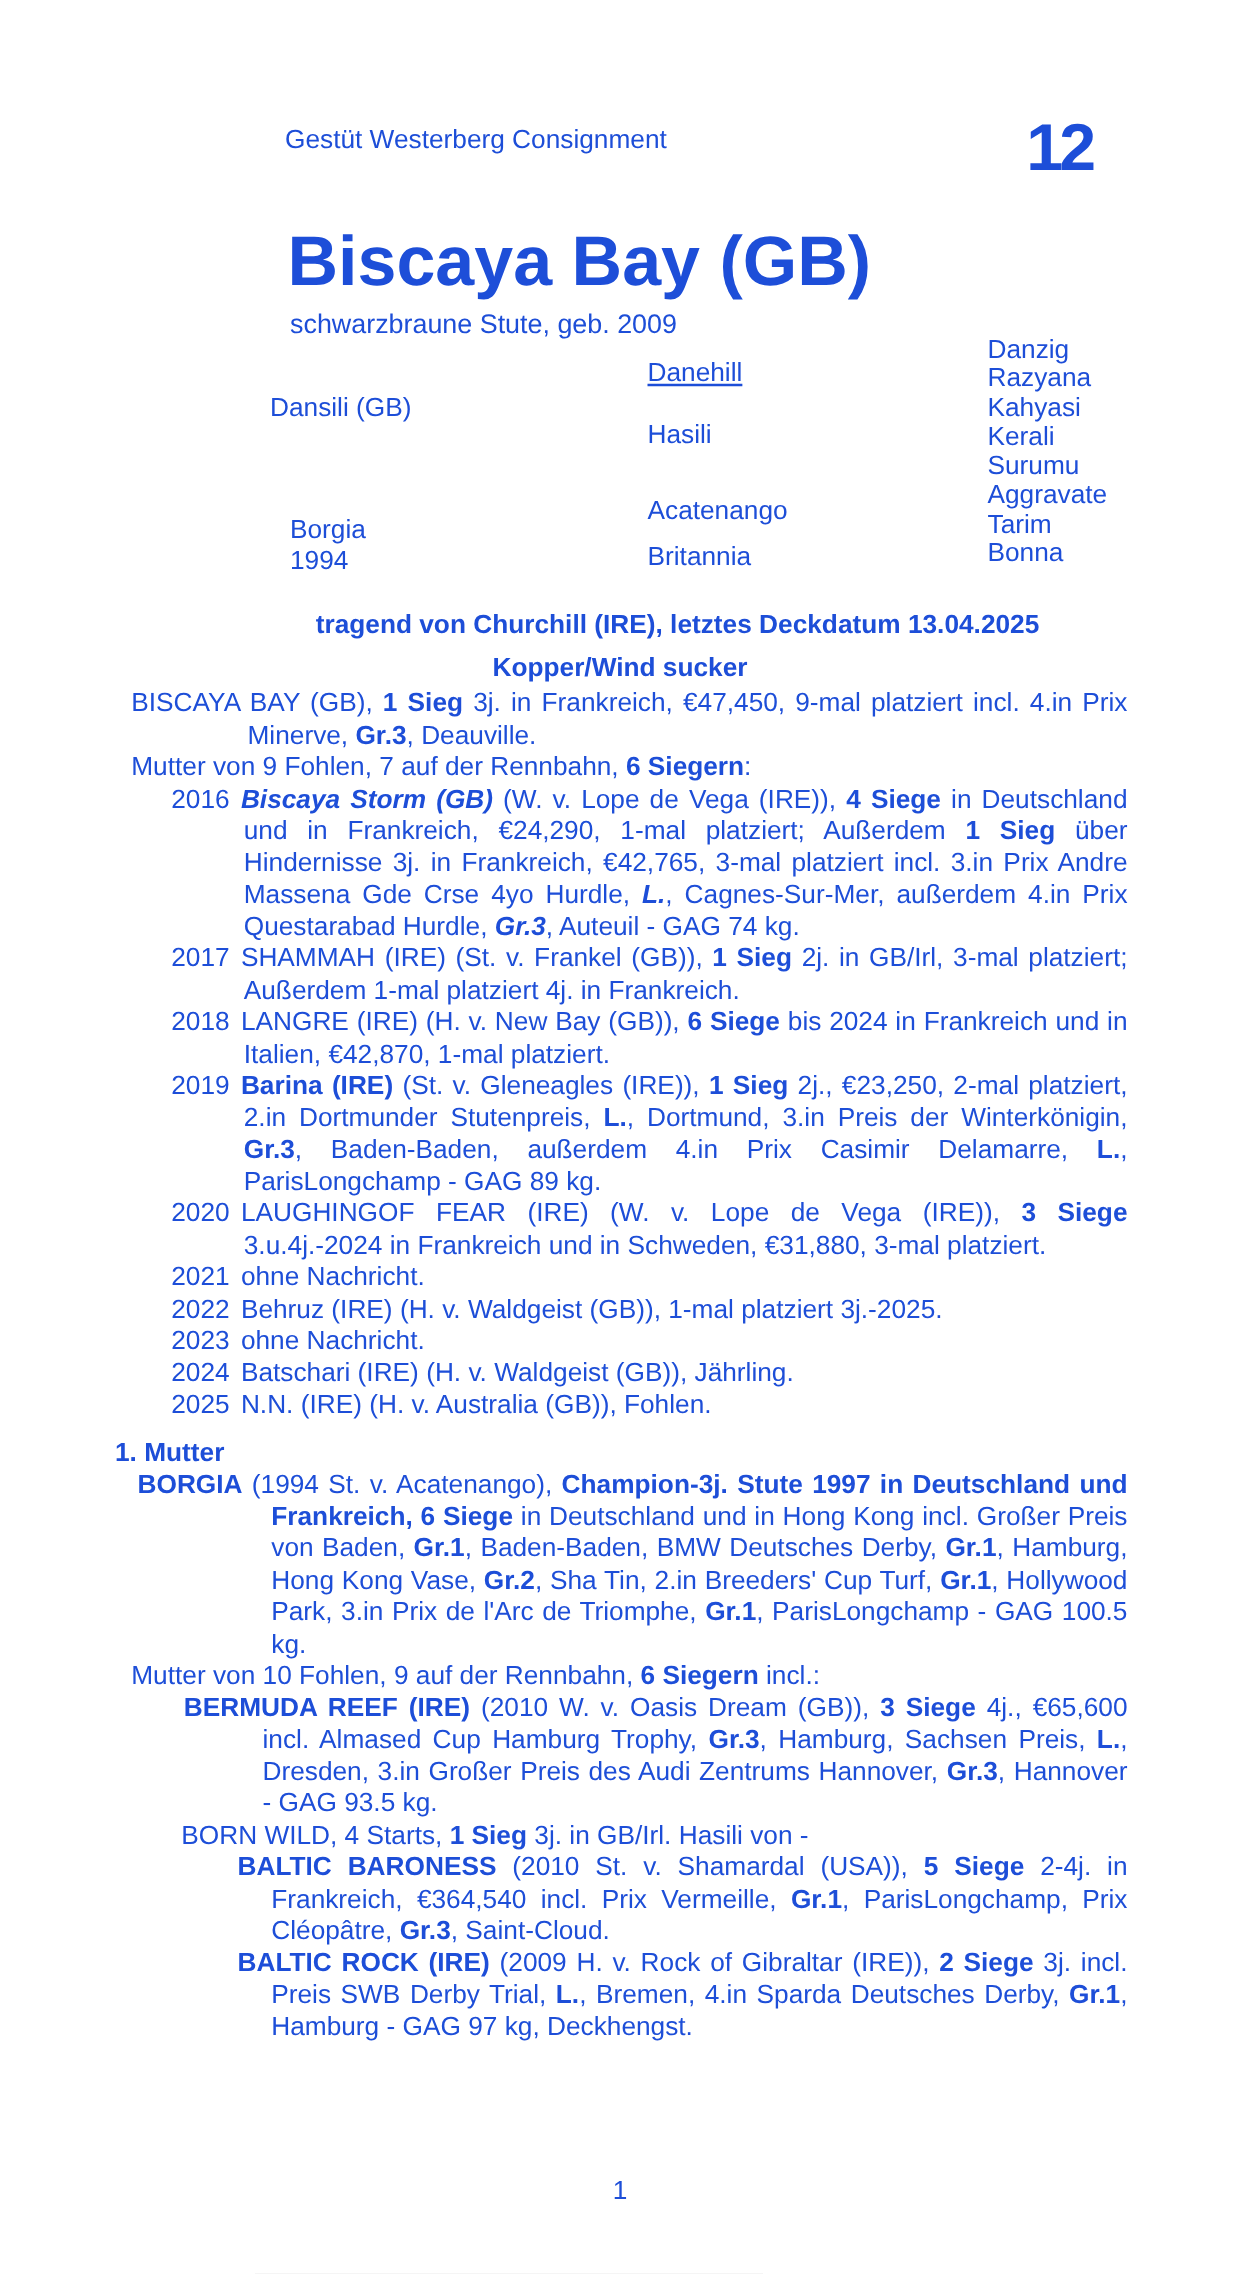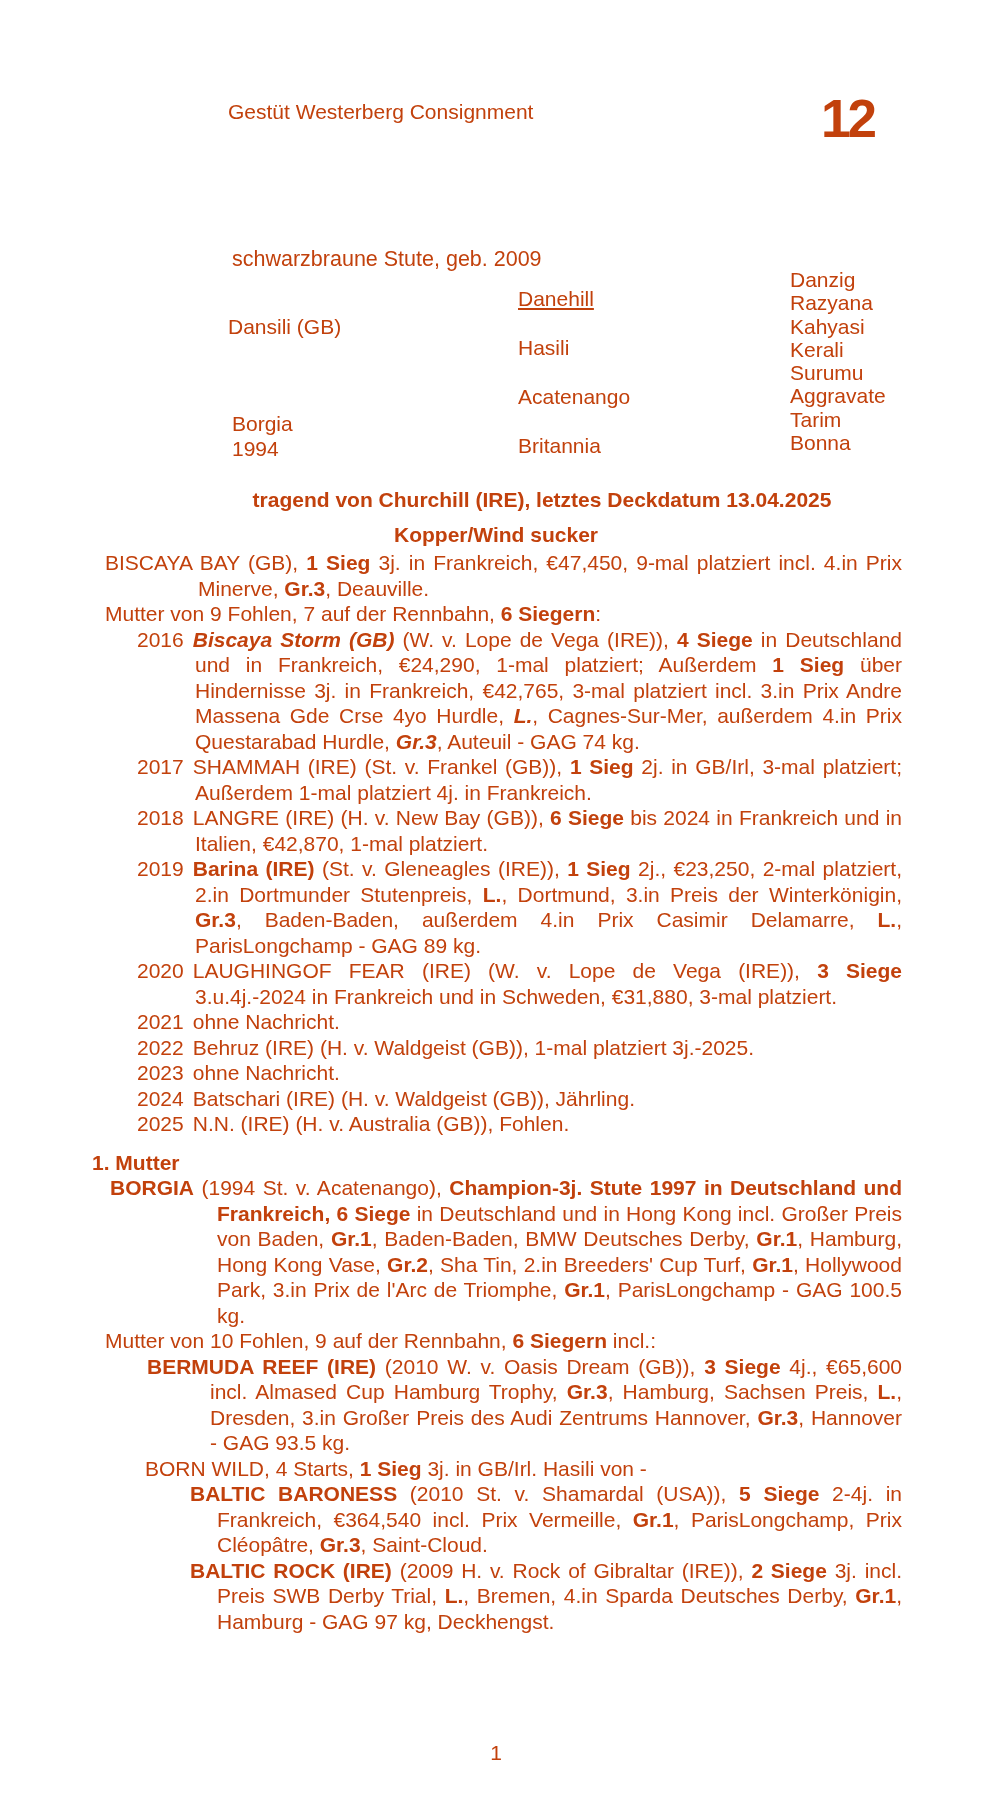--- a/index.html
+++ b/index.html
@@ -1,31 +1,31 @@
 <!DOCTYPE html>
 <html><head>
 <meta charset="utf-8">
 <style>
   html,body { margin:0; padding:0; background:#e8e8e8; }
   .page {
     position:relative; width:993px; height:1819px; margin:0 auto;
-    background:#ffffff; color:#c2410c;
+    background:#ffffff; color:#1d4ed8;
     font-family:"Liberation Sans", "DejaVu Sans", sans-serif;
     font-size:21px; line-height:25.5px; overflow:hidden;
   }
   .consignor { position:absolute; left:228px; top:99px; font-size:21px; white-space:nowrap; }
   .lot { position:absolute; left:821px; top:92px; font-size:53px; font-weight:700; letter-spacing:-3px; line-height:1; }
   .title { position:absolute; left:230px; top:178px; margin:0; font-size:56px; font-weight:700; line-height:1.1; white-space:nowrap; }
   .subtitle { position:absolute; left:232px; top:247px; font-size:21.5px; white-space:nowrap; }
 
   .ped { position:absolute; white-space:nowrap; }
-  .sire { left:228px; top:314px; }
+  .sire { left:216px; top:314px; }
   .dam  { left:232px; top:411px; line-height:25px; }
   .gp   { left:518px; }
-  .gp0 { top:286px;text-decoration:underline; } .gp1 { top:335px; } .gp2 { top:384px; } .gp3 { top:433px; }
+  .gp0 { top:286px;text-decoration:underline; } .gp1 { top:335px; } .gp2 { top:396px; } .gp3 { top:433px; }
   .ggp-col { position:absolute; left:790px; top:268px; line-height:23.3px; white-space:nowrap; }
 
   .body { position:absolute; left:90px; top:487px; width:812px; }
   .body p { margin:0; }
   .cover { text-align:center; font-weight:700; }
   .cover1 { margin-left:92px !important; margin-bottom:9px !important; }
   .cover2 { margin-bottom:3px !important; }
   .justify { text-align:justify; }
   .hang-biscaya { margin-left:15px !important; padding-left:93px; text-indent:-93px; }
   .indent1 { margin-left:15px !important; }
@@ -41,20 +41,21 @@
   .rb { font-weight:700; } .ri { font-style:italic; }
 </style>
 </head>
 <body>
 
 <div class="page">
 
   <div class="consignor">Gestüt Westerberg Consignment</div>
   <div class="lot">12</div>
 
+  <h1 class="title">Biscaya Bay (GB)</h1>
   <div class="subtitle">schwarzbraune Stute, geb. 2009</div>
 
   <div>
     <div class="ped sire">Dansili (GB)</div>
     <div class="ped dam">
       <div>Borgia</div>
       <div>1994</div>
     </div>
     <div class="ped gp gp0">Danehill</div>
     <div class="ped gp gp1">Hasili</div>

